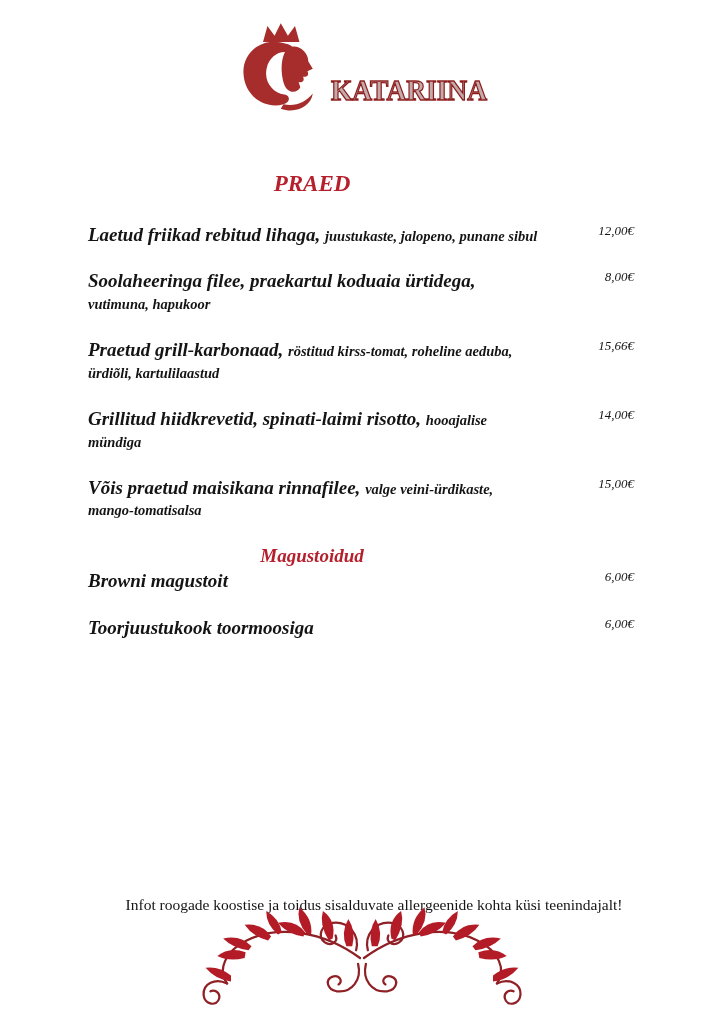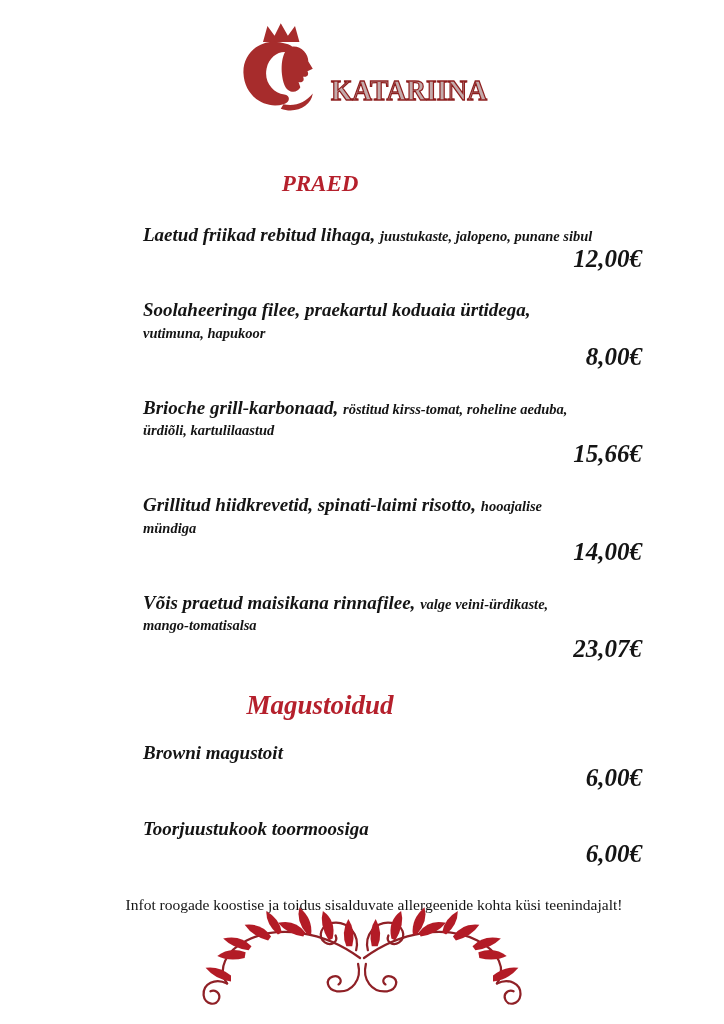--- a/index.html
+++ b/index.html
@@ -17,49 +17,48 @@
   .logo {
     position:absolute; top:16px; left:0; width:100%;
     display:flex; justify-content:center; align-items:flex-end; gap:5px;
     height:98px;
   }
   .logo .queen { width:90px; height:96px; }
   .logo .wordmark { width:162px; height:40px; margin-bottom:4px; }
 
   
   .content {
-    position:absolute; left:96px; top:170px; width:546px;
+    position:absolute; left:88px; top:170px; width:546px;
   }
   .section-title {
     width:448px; text-align:center;
     font-weight:bold; font-style:italic;
     color:#b5202c;
     margin:0 0 26px 0;
     font-size:23px; line-height:1.2;
   }
   .section-title.desserts {
-    font-size:27px;
+    font-size:19px;
     margin-top:24px;
-    margin-bottom:21px;
+    margin-bottom:2px;
   }
   .menu-row {
-    display:flex; align-items:center;
+    display:flex; align-items:flex-start;
     margin-bottom:25px;
-    flex-direction:column;
   }
   .dish {
     width:452px; margin:0;
     font-weight:bold; font-style:italic;
     font-size:19px; line-height:1.15;
   }
   .dish .desc { font-size:14.5px; }
   .price {
     margin-left:auto;
-    font-weight:bold; font-style:italic;
-    font-size:25px; line-height:1.15;
+    font-weight:normal; font-style:italic;
+    font-size:13px; line-height:1.15;
     white-space:nowrap; text-align:right;
   }
 
   
   .footer-note {
     position:absolute; top:884px; left:0; width:100%;
     text-align:center; font-size:15.5px; margin:12px;
   }
   .ornament {
     position:absolute; top:906px; left:50%;
@@ -105,40 +104,40 @@
       <p class="dish">
         <span>Soolaheeringa filee, praekartul koduaia ürtidega,</span>
         <span class="desc">vutimuna, hapukoor</span>
       </p>
       <div class="price">8,00€</div>
     </div>
 
 
     <div class="menu-row">
       <p class="dish">
-        <span>Brioche grill-karbonaad,</span>
+        <span>Praetud grill-karbonaad,</span>
         <span class="desc">röstitud kirss-tomat, roheline aeduba, ürdiõli, kartulilaastud</span>
       </p>
       <div class="price">15,66€</div>
     </div>
 
     <div class="menu-row">
       <p class="dish">
         <span>Grillitud hiidkrevetid, spinati-laimi risotto,</span>
         <span class="desc">hooajalise mündiga</span>
       </p>
       <div class="price">14,00€</div>
     </div>
 
     <div class="menu-row">
       <p class="dish">
         <span>Võis praetud maisikana rinnafilee,</span>
         <span class="desc">valge veini-ürdikaste, mango-tomatisalsa</span>
       </p>
-      <div class="price">23,07€</div>
+      <div class="price">15,00€</div>
     </div>
 
     <h2 class="section-title desserts">Magustoidud</h2>
 
     <div class="menu-row">
       <p class="dish">
         <span>Browni magustoit</span>
       </p>
       <div class="price">6,00€</div>
     </div>

